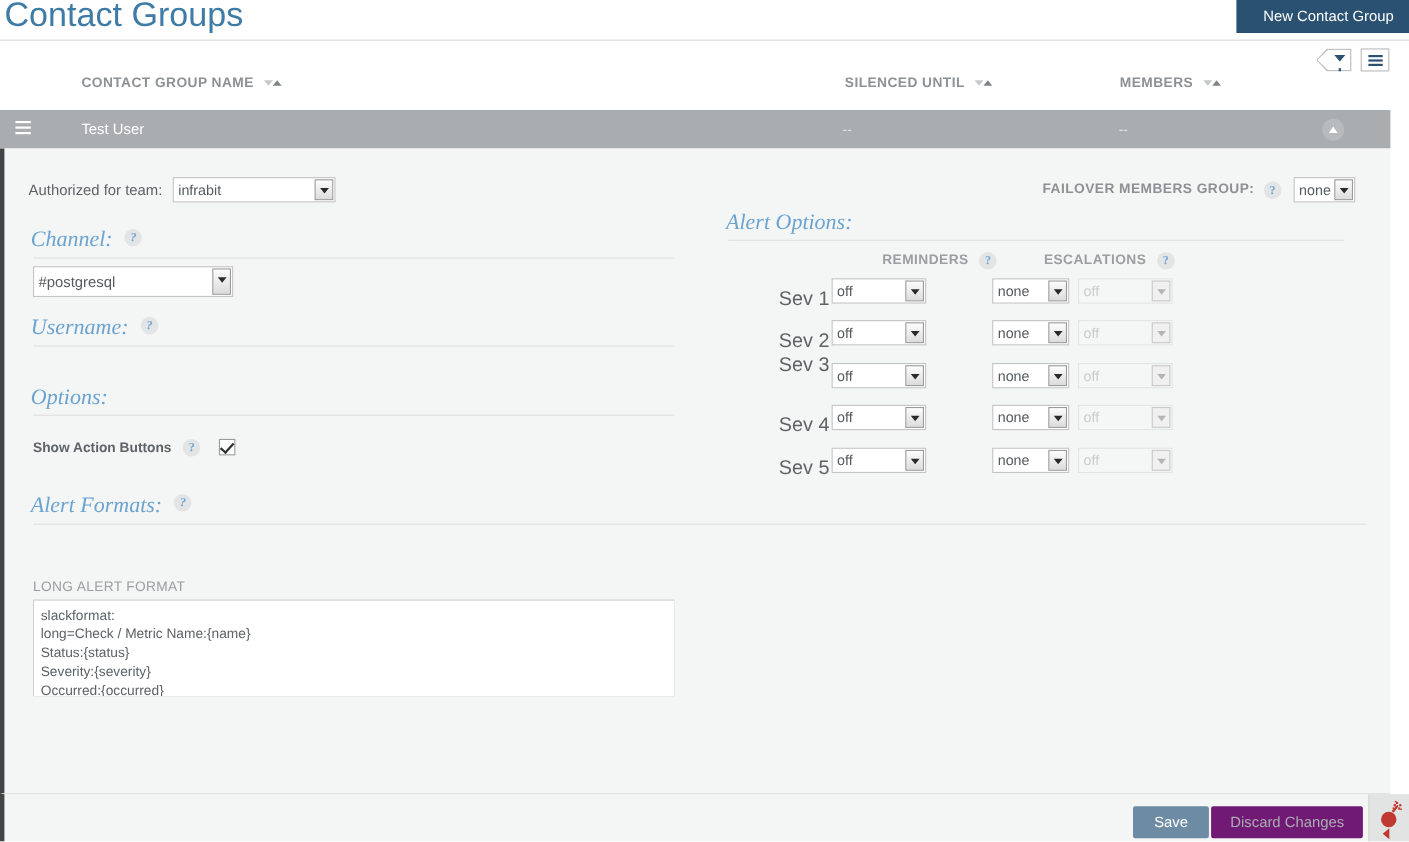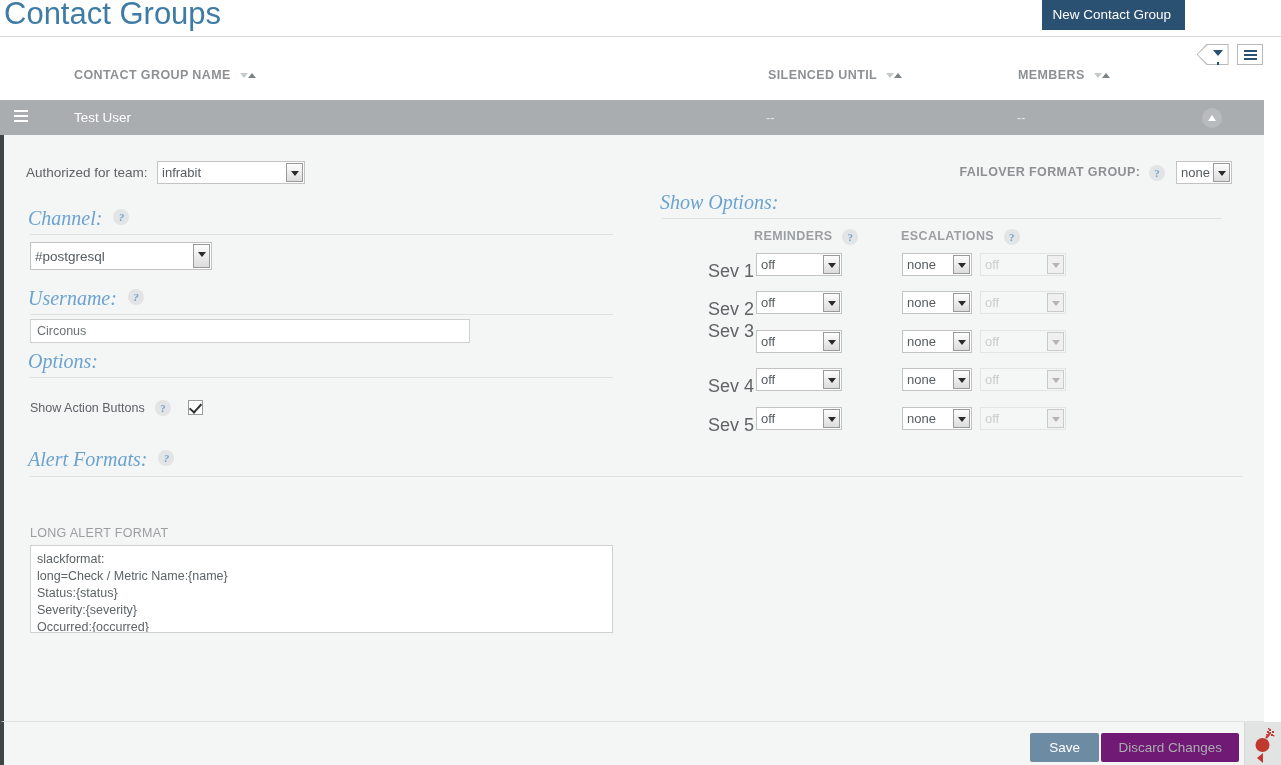--- a/index.html
+++ b/index.html
@@ -10,37 +10,37 @@
     font-family: "Liberation Sans", sans-serif;
     overflow: hidden;
   }
   #page {
     position: relative;
     width: 1281px; height: 765px;
     background: #ffffff;
   }
   
   .page-header {
-    position: absolute; left: 0; top: 0; width: 1185px; height: 38px;
+    position: absolute; left: 0; top: 0; width: 1281px; height: 38px;
     background: #ffffff;
   }
   .page-title {
     position: absolute; left: 4px; top: -4px;
     font-size: 31px; color: #3e7ca6; font-weight: 400;
     letter-spacing: 0px;
     font-family: "Liberation Sans", sans-serif;
   }
   .title-rule {
     position: absolute; left: 0; top: 36px; width: 1281px; height: 1px;
     background: #d8d8d8;
   }
   .new-btn {
     position: absolute; right: 0px; top: 0px;
     background: #2a5072; color: #ffffff;
-    font-size: 13.5px; padding: 8px 14px 9px 10px;
+    font-size: 13.5px; padding: 8px 14px 9px 24px;
     border: none; cursor: pointer; line-height: 13px;
     font-family: "Liberation Sans", sans-serif;
   }
   
   .toolbar {
     position: absolute; right: 18px; top: 44px; height: 22px;
   }
   .tb-btn {
     display: inline-block; vertical-align: top;
     width: 26px; height: 21px;
@@ -197,40 +197,40 @@
     width: 15px; height: 15px; border: 1px solid #9b9b9b;
     background: #ffffff; vertical-align: middle; position: relative;
     cursor: pointer; margin: 0;
   }
   .chk:checked:after {
     content: ""; position: absolute; left: 3px; top: 0px;
     width: 5px; height: 10px;
     border: solid #2f3234; border-width: 0 2.5px 2.5px 0;
     transform: rotate(42deg);
   }
-  .small-lbl { font-size: 12.5px; color: #5e6366; }
+  .small-lbl { font-size: 12.5px; color: #5e6366; font-weight: bold; }
   .caps-lbl { font-size: 12.5px; color: #9a9fa2; letter-spacing: 0.3px; }
   textarea.fmt {
     font-family: "Liberation Sans", sans-serif;
     font-size: 12.5px; color: #5e6366; line-height: 17px;
     border: 1px solid #cfd0d1; background: #ffffff;
     padding: 5px 6px; resize: none; width: 583px; height: 88px;
     overflow-y: scroll;
   }
   textarea.fmt::-webkit-scrollbar { width: 14px; background: #efefef; }
   textarea.fmt::-webkit-scrollbar-thumb { background: #808080; border: 3px solid #efefef; }
   
   .failover {
     position: absolute; right: 32px; top: 26px;
     font-size: 12.5px; font-weight: bold; color: #8d9194; letter-spacing: 0.4px;
   }
   .failover .help { margin: 0 7px 0 5px; font-weight: bold; }
   .col-hd {
     position: absolute; font-size: 12.5px; font-weight: bold;
-    color: #9a9fa2; letter-spacing: 0.4px;
+    color: #9a9fa2; letter-spacing: 0.4px; margin-left: 48px;
   }
   .sev-lbl { position: absolute; font-size: 18px; color: #5e6366; }
   .btn-save {
     position: absolute; right: 182px; top: 733px;
     background: #6d8ba3; color: #ffffff; border: none;
     font-size: 13.5px; padding: 7px 19px; cursor: pointer;
     font-family: "Liberation Sans", sans-serif; border-radius: 2px;
   }
   .btn-discard {
     position: absolute; right: 42px; top: 733px;
@@ -311,21 +311,21 @@
       <span class="auth-label">Authorized for team:</span>
       <span class="selwrap">
         <select class="sel" style="width:148px">
           <option>infrabit</option>
         </select>
         <span class="arrowbox"></span>
       </span>
     </div>
 
     <div class="failover">
-      <span>FAILOVER FORMAT GROUP:</span>
+      <span>FAILOVER MEMBERS GROUP:</span>
       <span class="help">?</span>
       <span class="selwrap">
         <select class="sel" style="width:56px">
           <option>none</option>
         </select>
         <span class="arrowbox"></span>
       </span>
     </div>
 
     <div class="sec" style="left:24px; top:72px;">
@@ -338,21 +338,20 @@
         <option>#postgresql</option>
       </select>
       <span class="arrowbox"></span>
     </span>
 
     <div class="sec" style="left:24px; top:152px;">
       <span>Username:</span>
       <span class="help">?</span>
     </div>
     <div class="rule" style="left:26px; top:179px; width:583px;"></div>
-    <input class="txt" style="position: absolute; left: 26px; top: 184px;" value="Circonus">
 
     <div class="sec" style="left:24px; top:215px;">
       <span>Options:</span>
     </div>
     <div class="rule" style="left:26px; top:242px; width:583px;"></div>
     <div style="position:absolute; left:26px; top:263px;">
       <span class="small-lbl">Show Action Buttons</span>
       <span class="help" style="margin-left:6px;">?</span>
       <input type="checkbox" class="chk" style="margin-left: 12px;" checked="">
     </div>
@@ -363,21 +362,21 @@
     </div>
     <div class="rule" style="left:26px; top:341px; width:1212px;"></div>
     <div class="caps-lbl" style="position:absolute; left:26px; top:391px;">LONG ALERT FORMAT</div>
     <textarea class="fmt" style="position: absolute; left: 26px; top: 410px;">slackformat:
 long=Check / Metric Name:{name}
 Status:{status}
 Severity:{severity}
 Occurred:{occurred}</textarea>
 
     <div class="sec" style="left:656px; top:56px;">
-      <span>Show Options:</span>
+      <span>Alert Options:</span>
     </div>
     <div class="rule" style="left:658px; top:83px; width:560px;"></div>
 
     <div class="col-hd" style="left:750px; top:94px;">
       <span>REMINDERS</span>
       <span class="help" style="margin-left:6px;">?</span>
     </div>
     <div class="col-hd" style="left:897px; top:94px;">
       <span>ESCALATIONS</span>
       <span class="help" style="margin-left:6px;">?</span>

